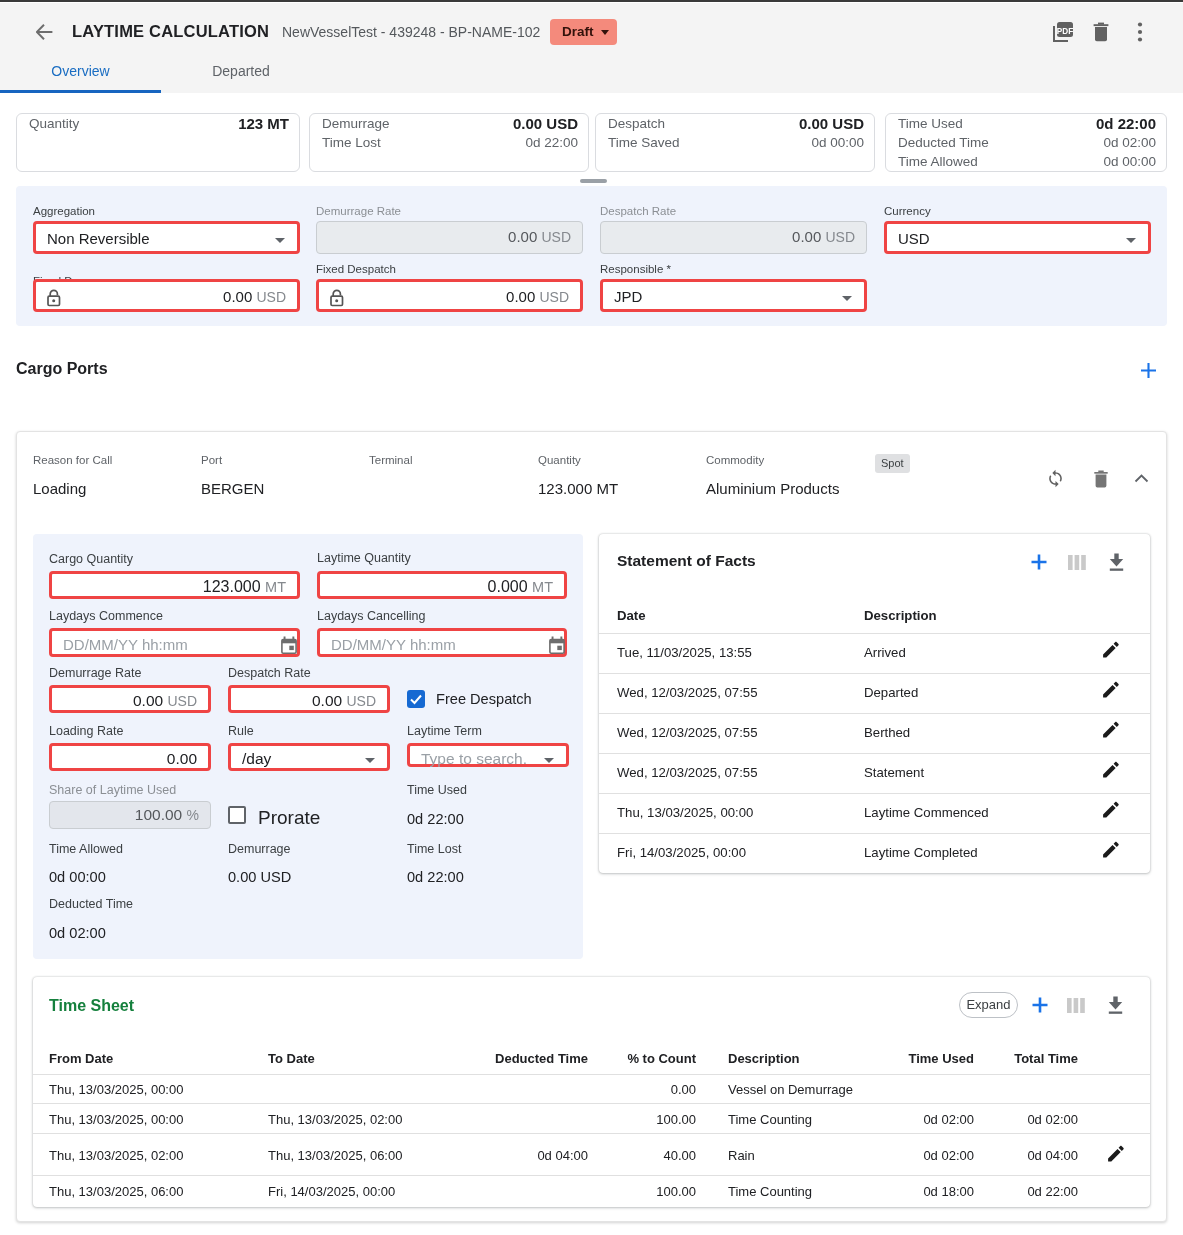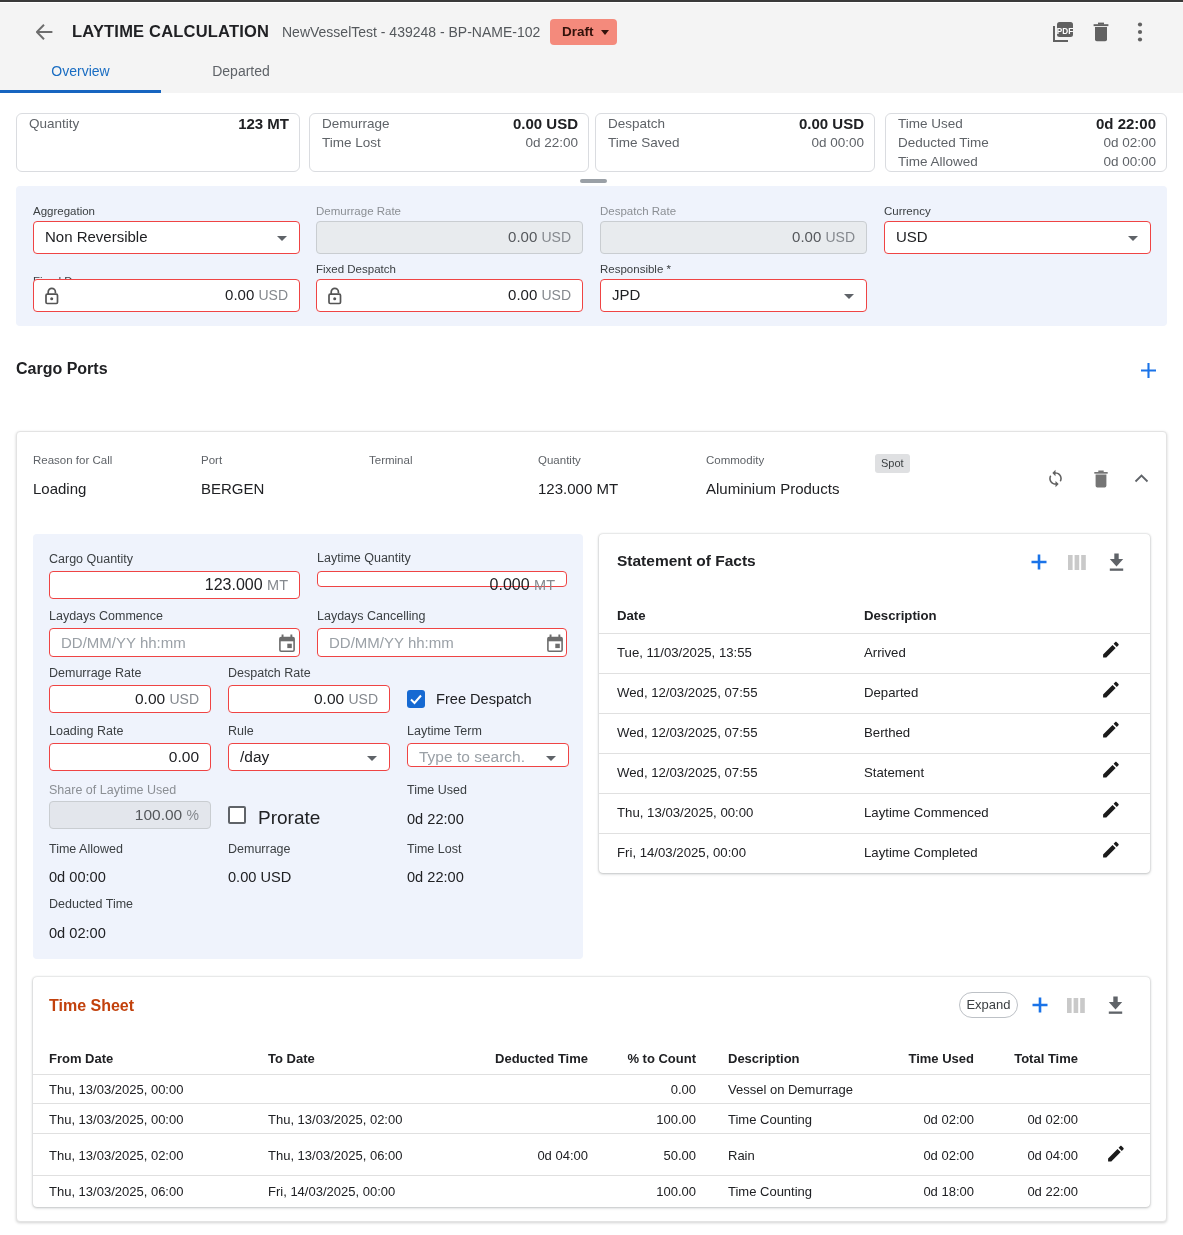--- a/index.html
+++ b/index.html
@@ -1,21 +1,21 @@
 <!DOCTYPE html>
 <html><head>
 <meta charset="utf-8">
 <style>
 *{margin:0;padding:0;box-sizing:border-box;font-family:"Liberation Sans",sans-serif}
 html,body{width:1183px;height:1235px;background:#fff;overflow:hidden}
 .abs{position:absolute}
 body{position:relative}
 .card{background:#fff;border:1px solid #dadce0;border-radius:6px}
 .elev{background:#fff;border-radius:4px;box-shadow:0 0 2px rgba(60,64,67,.3),0 1px 3px rgba(60,64,67,.25)}
-.inp{background:#fff;border:1px solid #ef4444;border-radius:4px}
+.inp{background:#fff;border:3px solid #ef4444;border-radius:4px}
 .inp-dis{background:#e8ebee;border:1px solid #c9cdd1;border-radius:4px}
 .caret{position:absolute;width:0;height:0;border-left:5px solid transparent;border-right:5px solid transparent;border-top:5px solid #5f6368}
 .sufx{color:#85898e}
 .hr{position:absolute;height:1px;background:#e0e0e0}
 .num{text-align:right}
 .crow{display:flex;justify-content:space-between;align-items:center;padding:0 10px 0 12px;height:19px}
 .card .crow:first-child{margin-top:0}
 .cl{font-size:13.5px;color:#5f6368}
 .cv1{font-size:15px;font-weight:700;color:#202124}
 .cv2{font-size:13.5px;color:#5f6368}
@@ -181,21 +181,21 @@
 </svg>
 <svg class="abs" style="left:1134px;top:473px" width="15" height="10" viewBox="0 0 15 10">
   <path d="M1.5 8.5 L7.5 2.5 L13.5 8.5" stroke="#5f6368" stroke-width="1.8" fill="none"></path>
 </svg>
 <div class="abs" style="left:33px;top:534px;width:550px;height:425px;background:#eff3fc;border-radius:4px"></div>
 <span class="blbl" style="left:49px;top:552px">Cargo Quantity</span>
 <span class="blbl" style="left:317px;top:551px">Laytime Quantity</span>
 <div class="abs inp" style="left:49px;top:571px;width:251px;height:28px">
     <span class="rval" style="top:4px;font-size:16px">123.000 <span class="sufx" style="font-size:14.5px">MT</span></span>
   </div>
-<div class="abs inp" style="left:317px;top:571px;width:250px;height:16px">
+<div class="abs inp" style="left:317px;top:571px;width:250px;height:28px">
     <span class="rval" style="top:4px;font-size:16px">0.000 <span class="sufx" style="font-size:14.5px">MT</span></span>
   </div>
 <span class="blbl" style="left:49px;top:609px">Laydays Commence</span>
 <span class="blbl" style="left:317px;top:609px">Laydays Cancelling</span>
 <div class="abs inp" style="left:49px;top:628px;width:251px;height:29px">
   <span class="abs plc" style="left:11px;top:5px;font-size:15px">DD/MM/YY hh:mm</span>
   <svg class="abs cal" style="left:229px;top:5px" width="16" height="18" viewBox="0 0 16 18">
       <rect x="2.6" y="0.5" width="1.9" height="4" fill="#6d6d6d"></rect>
       <rect x="11.4" y="0.5" width="1.9" height="4" fill="#6d6d6d"></rect>
       <rect x="0.9" y="3.6" width="14.2" height="13.6" rx="1.2" stroke="#6d6d6d" stroke-width="1.6" fill="none"></rect>
@@ -311,21 +311,21 @@
     <use href="#pen"></use>
   </svg>
 <svg width="0" height="0" style="position:absolute">
     <defs>
       <g id="pen">
         <path d="M2.1 12.2 V15.4 h3.2 L14.7 5.9 L11.5 2.7 Z M17.5 3.1 c.33-.33.33-.87 0-1.2 L15.5 -0.1 c-.33-.33-.87-.33-1.2 0 L12.6 1.6 l3.2 3.2 z" transform="translate(0,1.2)" fill="#1b1b1b"></path>
       </g>
     </defs>
   </svg>
 <div class="abs elev" style="left:33px;top:977px;width:1117px;height:230px"></div>
-<span class="abs" style="left:49px;top:997px;font-size:16px;font-weight:700;color:#c2410c">Time Sheet</span>
+<span class="abs" style="left:49px;top:997px;font-size:16px;font-weight:700;color:#15803d">Time Sheet</span>
 <div class="abs" style="left:959px;top:992px;width:59px;height:26px;border:1px solid #bdc1c6;border-radius:13px;font-size:13px;color:#3c4043;text-align:center;line-height:24px">Expand</div>
 <svg class="abs" style="left:1032px;top:997px" width="16" height="16" viewBox="0 0 16 16">
     <path d="M8 0.5 V15.5 M0.5 8 H15.5" stroke="#1a73e8" stroke-width="2.6"></path>
   </svg>
 <svg class="abs" style="left:1067px;top:998px" width="18" height="15" viewBox="0 0 18 15">
     <rect x="0" y="0" width="4.6" height="15" fill="#c9c9c9"></rect>
     <rect x="6.6" y="0" width="4.6" height="15" fill="#c9c9c9"></rect>
     <rect x="13.2" y="0" width="4.6" height="15" fill="#c9c9c9"></rect>
   </svg>
 <svg class="abs" style="left:1107px;top:996px" width="17" height="18" viewBox="0 0 17 18">
@@ -349,21 +349,21 @@
 <span class="abs ts" style="left:728px;top:1082px">Vessel on Demurrage</span>
 <span class="abs ts" style="left:49px;top:1112px">Thu, 13/03/2025, 00:00</span>
 <span class="abs ts" style="left:268px;top:1112px">Thu, 13/03/2025, 02:00</span>
 <span class="abs ts num" style="left:616px;top:1112px;width:80px">100.00</span>
 <span class="abs ts" style="left:728px;top:1112px">Time Counting</span>
 <span class="abs ts num" style="left:886px;top:1112px;width:88px">0d 02:00</span>
 <span class="abs ts num" style="left:990px;top:1112px;width:88px">0d 02:00</span>
 <span class="abs ts" style="left:49px;top:1148px">Thu, 13/03/2025, 02:00</span>
 <span class="abs ts" style="left:268px;top:1148px">Thu, 13/03/2025, 06:00</span>
 <span class="abs ts num" style="left:480px;top:1148px;width:108px">0d 04:00</span>
-<span class="abs ts num" style="left:616px;top:1148px;width:80px">50.00</span>
+<span class="abs ts num" style="left:616px;top:1148px;width:80px">40.00</span>
 <span class="abs ts" style="left:728px;top:1148px">Rain</span>
 <span class="abs ts num" style="left:886px;top:1148px;width:88px">0d 02:00</span>
 <span class="abs ts num" style="left:990px;top:1148px;width:88px">0d 04:00</span>
 <svg class="abs pcl" style="left:1106px;top:1145px">
     <use href="#pen"></use>
   </svg>
 <span class="abs ts" style="left:49px;top:1184px">Thu, 13/03/2025, 06:00</span>
 <span class="abs ts" style="left:268px;top:1184px">Fri, 14/03/2025, 00:00</span>
 <span class="abs ts num" style="left:616px;top:1184px;width:80px">100.00</span>
 <span class="abs ts" style="left:728px;top:1184px">Time Counting</span>

